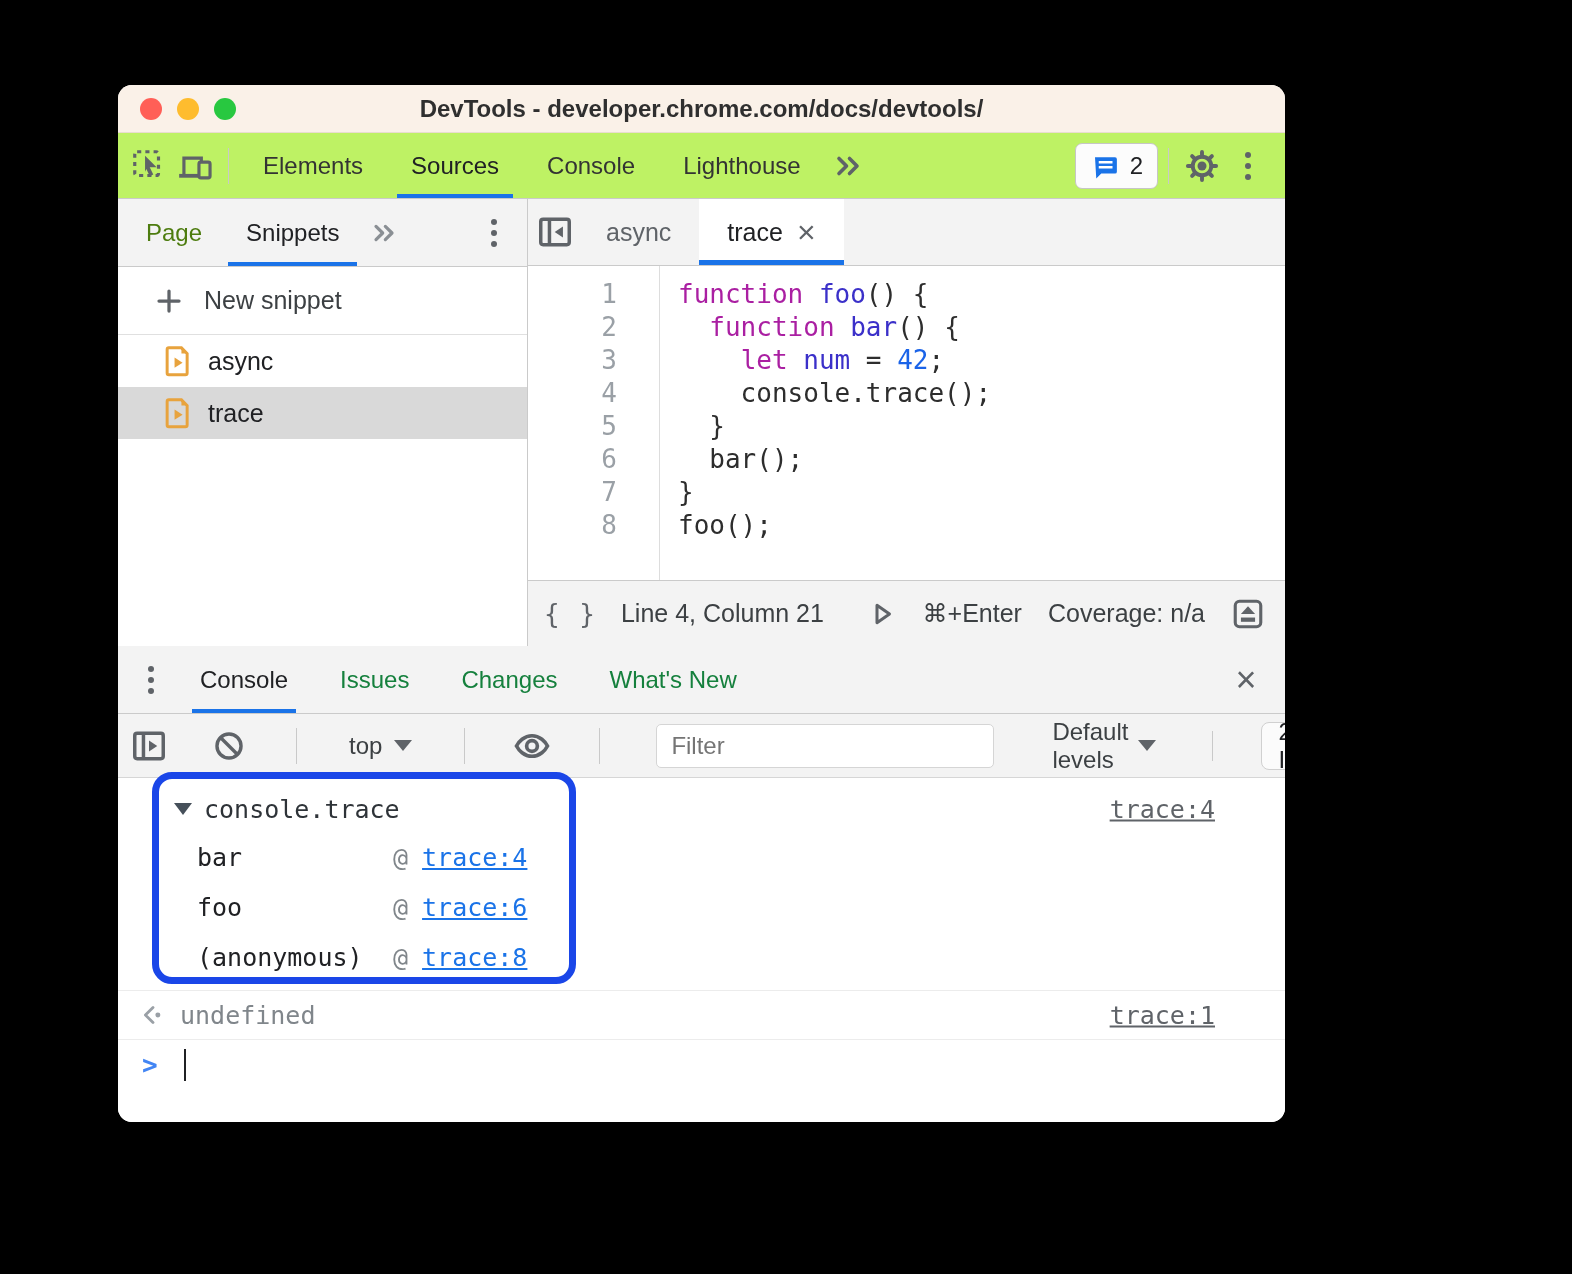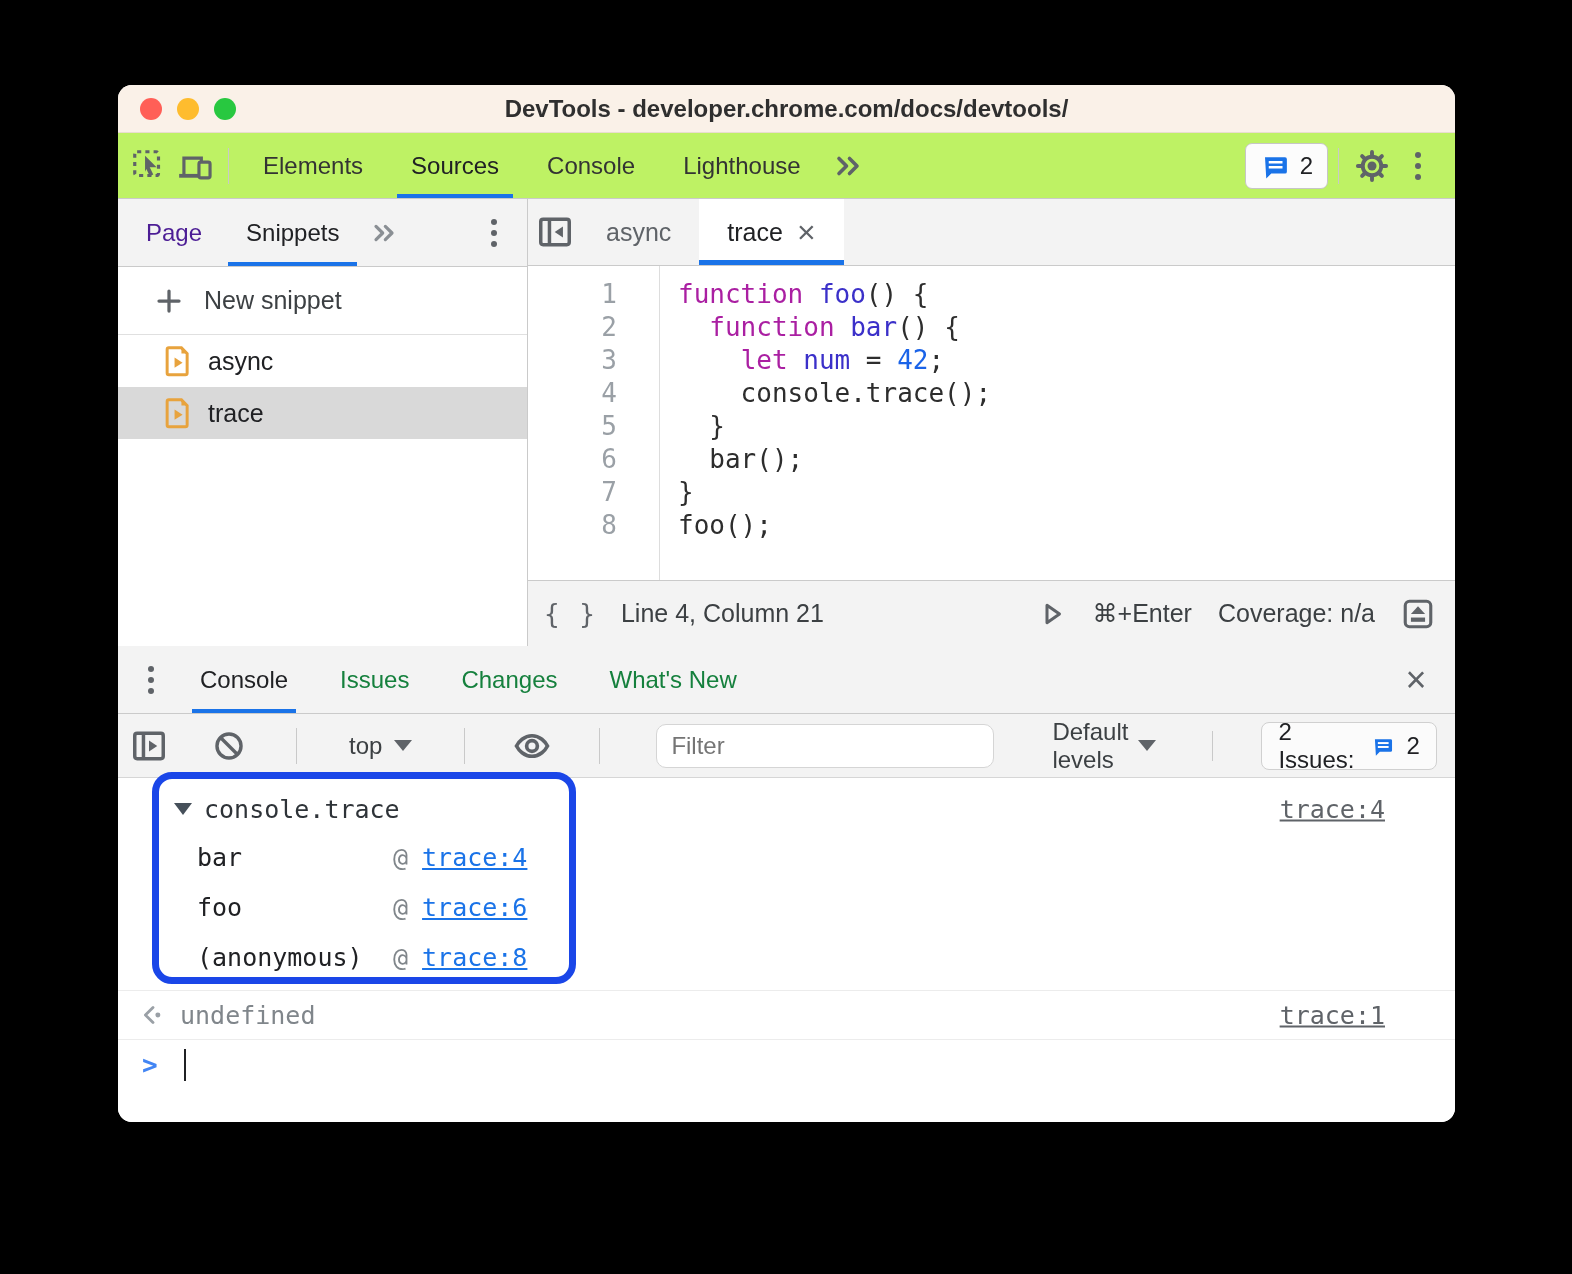--- a/index.html
+++ b/index.html
@@ -1,19 +1,19 @@
 <!DOCTYPE html>
 <html><head>
 <meta charset="utf-8">
 <style>
   * { box-sizing: border-box; margin: 0; padding: 0; }
   html,body { width:1572px; height:1274px; }
   body { background:#000; position:relative; font-family:"Liberation Sans", sans-serif; }
 
-  .window { position:absolute; left:118px; top:85px; width:1337px; height:1037px;
+  .window { position:absolute; left:118px; top:85px; width:1167px; height:1037px;
             background:#fff; border-radius:14px; overflow:hidden; display:flex; flex-direction:column;
             box-shadow:0 35px 90px rgba(0,0,0,.65); }
 
   
   .titlebar { flex:0 0 48px; background:#faf1e8; display:flex; align-items:center; justify-content:center;
               position:relative; border-bottom:1px solid #e9ddcf; }
   .traffic { position:absolute; left:22px; top:13px; display:flex; gap:15px; }
   .light { width:22px; height:22px; border-radius:50%; }
   .light.red{ background:#ff5f57; } .light.yellow{ background:#febc2e; } .light.green{ background:#28c840; }
   .title { font-size:24px; font-weight:bold; color:#2f2f2f; }
@@ -30,21 +30,21 @@
   .spacer { flex:1; }
   .badge-btn { border:1px solid #c6c6c6; border-radius:7px; background:#fcfcfc; height:46px; padding:0 14px;
                display:flex; align-items:center; gap:10px; font-size:24px; color:#202124; }
   .kebab { display:flex; flex-direction:column; gap:5px; align-items:center; }
   .kebab i { width:6px; height:6px; border-radius:50%; background:#5f6368; }
 
   
   .main { flex:0 0 447px; display:flex; min-height:0; }
   .sidebar { flex:0 0 410px; border-right:1px solid #cacaca; display:flex; flex-direction:column; background:#fff; }
   .side-tabs { flex:0 0 67px; background:#f3f3f3; border-bottom:1px solid #cacaca; display:flex; align-items:center; padding:0 10px 0 6px; }
-  .side-tab { padding:0 22px; height:67px; display:flex; align-items:center; font-size:24px; color:#4c1d95; position:relative; }
+  .side-tab { padding:0 22px; height:67px; display:flex; align-items:center; font-size:24px; color:#4d7c0f; position:relative; }
   .side-tab.active { color:#202124; }
   .side-tab.active::after { content:""; position:absolute; left:4px; right:4px; bottom:0; height:4px; background:#1a73e8; }
   .new-snippet { flex:0 0 68px; border-bottom:1px solid #e0e0e0; display:flex; align-items:center; gap:20px; padding-left:36px;
                  font-size:25px; color:#3c4043; }
   .file-row { height:52px; display:flex; align-items:center; gap:16px; padding-left:46px; font-size:25px; color:#202124; }
   .file-row.selected { background:#d9d9d9; }
 
   .editor { flex:1; display:flex; flex-direction:column; min-width:0; }
   .editor-tabs { flex:0 0 67px; background:#f3f3f3; border-bottom:1px solid #cacaca; display:flex; align-items:stretch; padding-left:4px; }
   .ed-tab { padding:0 28px; display:flex; align-items:center; gap:14px; font-size:25px; color:#5f6368; position:relative; }
@@ -67,21 +67,21 @@
   .drawer { flex:1; display:flex; flex-direction:column; min-height:0; }
   .drawer-tabs { flex:0 0 67px; background:#f3f3f3; border-bottom:1px solid #cacaca; display:flex; align-items:center; padding:0 16px 0 10px; }
   .drawer-tab { padding:0 26px; height:67px; display:flex; align-items:center; font-size:24px; color:#15803d; position:relative; white-space:nowrap; }
   .drawer-tab.active { color:#202124; }
   .drawer-tab.active::after { content:""; position:absolute; left:18px; right:18px; bottom:0; height:4px; background:#1a73e8; }
   .close-x { font-size:36px; color:#5f6368; line-height:1; }
 
   .console-toolbar { flex:0 0 64px; background:#f3f3f3; border-bottom:1px solid #d6d6d6; display:flex; align-items:center; padding:0 14px 0 8px;gap:34px; }
   .ctx { font-size:24px; color:#3c4043; display:flex; align-items:center; gap:12px; padding:0 8px; }
   .caret-down { width:0; height:0; border-left:9px solid transparent; border-right:9px solid transparent; border-top:11px solid #5f6368; }
-  .filter { width:338px; height:44px; border:1px solid #d5d5d5; border-radius:10px; background:#fff; font-size:24px;
+  .filter { width:338px; height:44px; border:1px solid #d5d5d5; border-radius:5px; background:#fff; font-size:24px;
             color:#202124; padding:0 14px; font-family:"Liberation Sans", sans-serif; margin:0 12px; }
   .filter::placeholder { color:#757575; }
   .levels { font-size:24px; color:#3c4043; display:flex; align-items:center; gap:10px; padding:0 12px; }
   .issues-pill { border:1px solid #d0d0d0; border-radius:8px; background:#fbfbfb; height:48px; padding:0 16px;
                  display:flex; align-items:center; gap:12px; font-size:24px; color:#202124; margin:0 4px; }
 
   .console-messages { flex:1; background:#fff; position:relative; font-family:"DejaVu Sans Mono", monospace; padding-top:8px; }
   .annotation { position:absolute; left:34px; top:-6px; width:424px; height:212px;
                 border:7px solid #1a46e8; border-radius:20px; pointer-events:none; z-index:5; }
   .group-header { height:46px; display:flex; align-items:center; padding-left:56px; position:relative; font-size:25px; color:#2e3338; }

